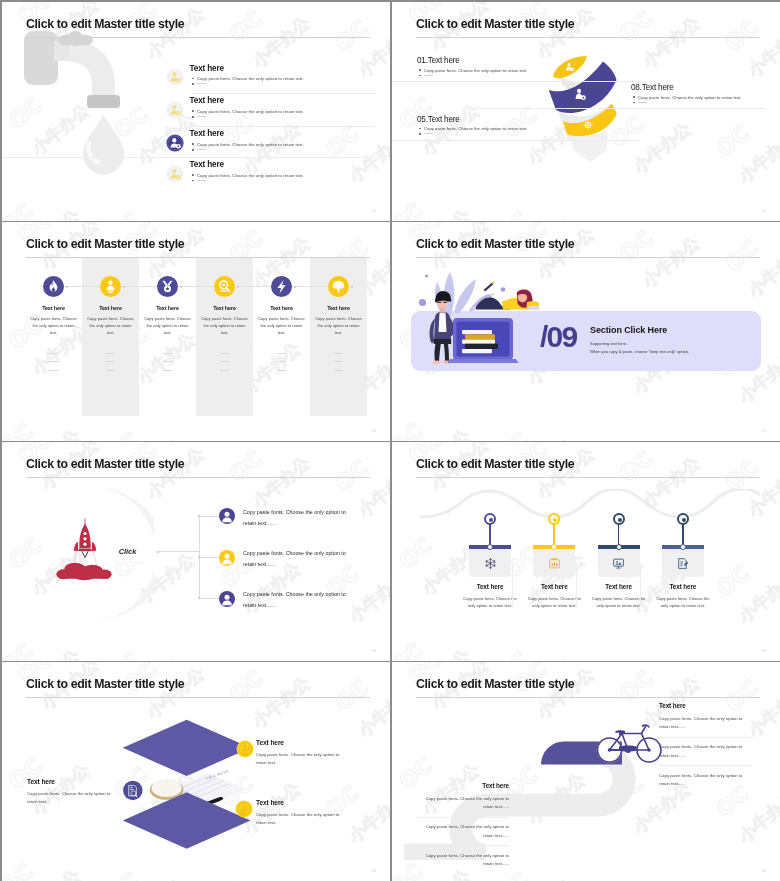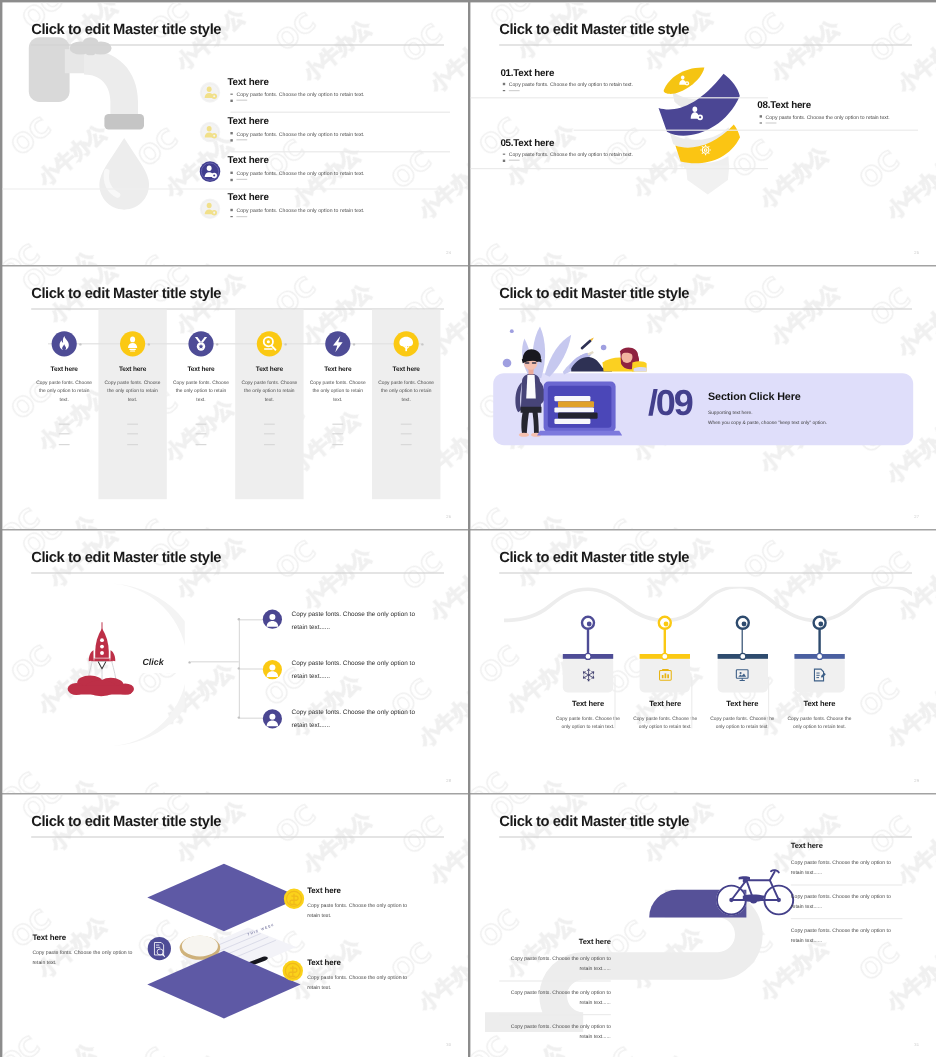--- a/index.html
+++ b/index.html
@@ -32,21 +32,21 @@
   .bl{display:inline-block;width:1.6px;height:1.6px;background:#777;vertical-align:top;margin-right:3.4px;position:relative;top:1.6px;}
   .dash{position:absolute;left:5.4px;top:1.6px;width:9px;height:1px;background:#d2d2d2;}
   .s1-sep{position:absolute;left:29px;top:28.8px;width:183px;height:1px;background:#e9e9e9;}
   .s1-sep.wide{left:-161px;width:370px;top:27px;background:#eeeeee;}
 
   
   .s2-col{position:absolute;}
   .s2-c1{left:25px;top:54px;}
   .s2-c2{left:239px;top:81px;}
   .s2-c3{left:25px;top:112.5px;}
-  .s2-h{position:absolute;left:0;top:0;font-size:8.2px;font-weight:bold;color:#171717;letter-spacing:-0.2px;white-space:nowrap;}
+  .s2-h{position:absolute;left:0;top:0;font-size:8.2px;font-weight:normal;color:#171717;letter-spacing:-0.2px;white-space:nowrap;}
   .s2-b{position:absolute;left:2px;top:11.8px;font-size:4.25px;color:#4a4a4a;white-space:nowrap;}
   .s2-b2{position:absolute;left:2px;top:17px;font-size:4.25px;color:#4a4a4a;line-height:1;height:4px;}
   
   .s3-band{position:absolute;top:36px;width:57px;height:158px;background:#eeeeee;}
   .s3-line{position:absolute;left:38px;top:64px;width:312px;height:1px;background:#e2e2e2;}
   .s3-cols{position:absolute;left:30px;top:54px;width:340px;}
   .s3-col{position:absolute;top:0;width:43px;text-align:center;}
   .s3-ic{position:absolute;left:11px;top:0px;width:21px;height:21px;border-radius:50%;}
   .s3-ic svg{position:absolute;left:0;top:0;}
   .s3-dot{position:absolute;left:34px;top:9.5px;width:2px;height:2px;border-radius:50%;background:#c7c7c7;}

